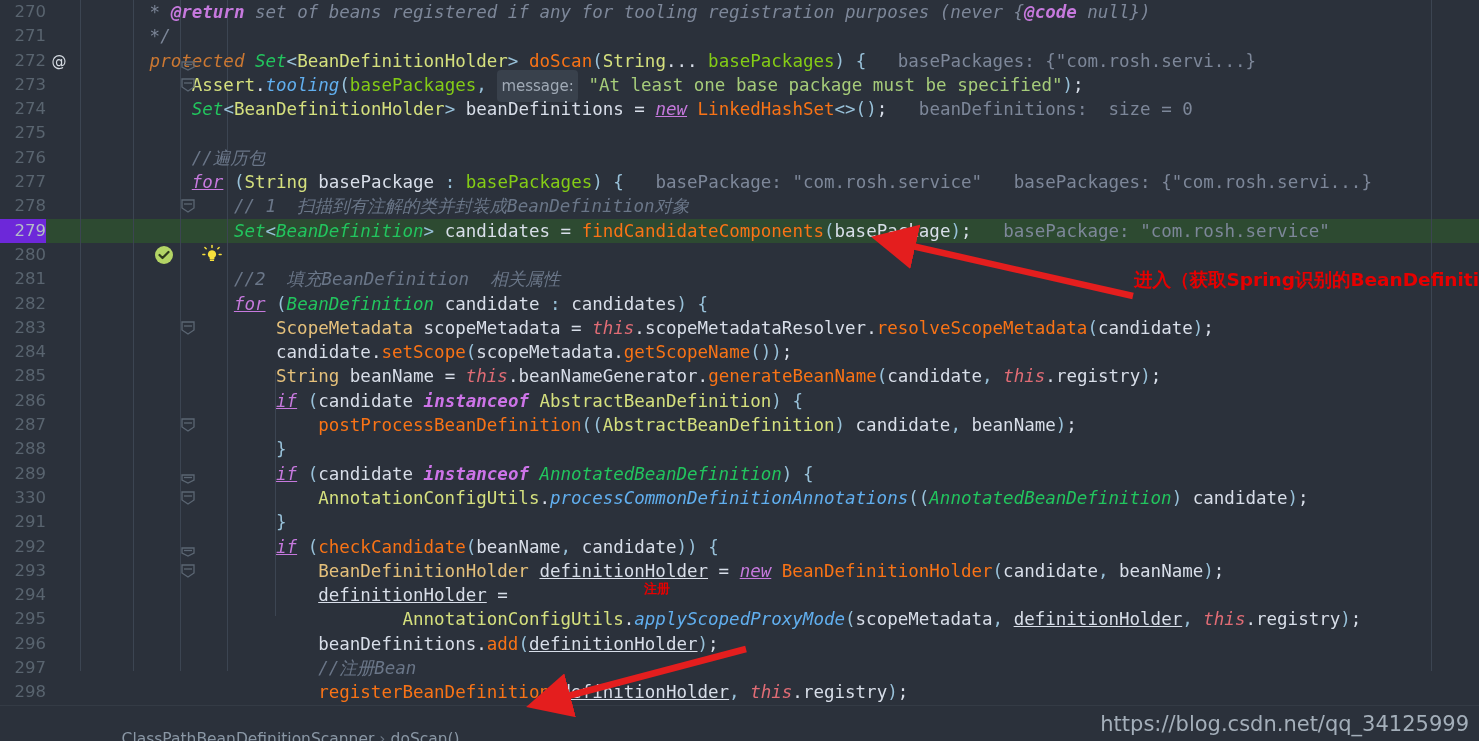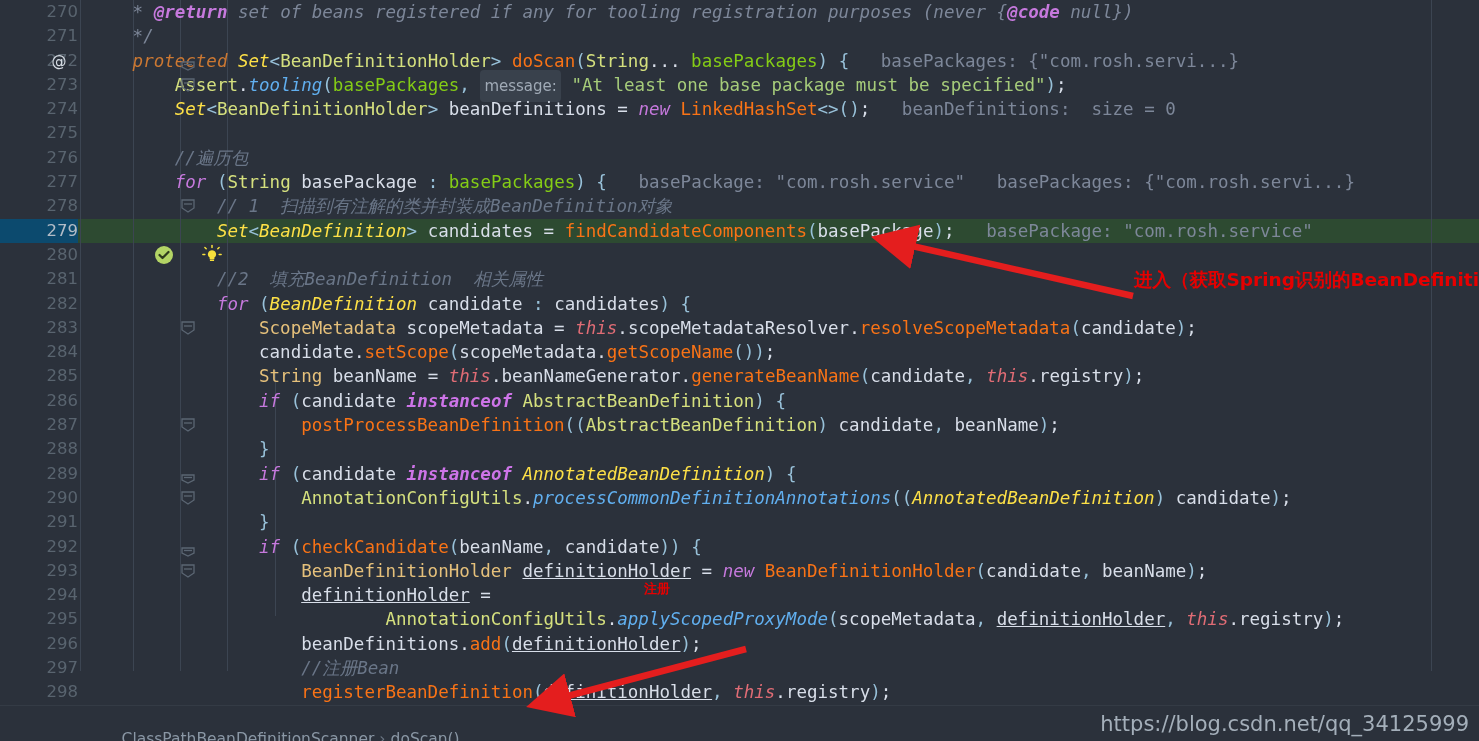--- a/index.html
+++ b/index.html
@@ -27,33 +27,32 @@
   }
   .line {
     position: relative;
     height: 24.3px;
     line-height: 24.3px;
     white-space: pre;
     font-size: 17.5px;
     font-family: "DejaVu Sans Mono", monospace;
   }
   .line.hl { background: #2d4a31; }
-  .line.hl .lnum-cell { background: #0c4a6e; color: #b3bcc7; }
+  .line.hl .lnum-cell { background: #6d28d9; color: #b3bcc7; }
 
   .lnum-cell {
     position: absolute;
     left: 0; top: 0;
     width: 46px;
     text-align: right;
     color: #59646f;
     font-size: 16.5px;
     font-family: "DejaVu Sans", sans-serif;
     background: transparent;
     z-index: 3;
-    padding-left: 32px;
   }
   .gutter-ann {
     position: absolute;
     left: 46px; top: 0;
     width: 26px;
     text-align: center;
     color: #d6dce3;
     font-size: 15px;
     font-family: "DejaVu Sans", sans-serif;
     z-index: 3;
@@ -71,21 +70,21 @@
     z-index: 4;
   }
   .fold {
     position: absolute;
     left: 72px; top: 0;
     width: 22px; height: 24.3px;
     z-index: 3;
   }
   .code {
     position: absolute;
-    left: 101px; top: 0;
+    left: 118px; top: 0;
     z-index: 2;
   }
 
   
   .vguide {
     position: absolute;
     top: 0; bottom: 35px;
     width: 1px;
     background: #3c4552;
     z-index: 1;
@@ -101,24 +100,24 @@
     position: absolute;
     top: 0; bottom: 35px;
     left: 1431px;
     width: 1px;
     background: #3c4552;
     z-index: 5;
   }
 
   
   .kw    { color: #cc7832; font-style: italic; }
-  .kw2   { color: #c679dd; font-style: italic; }
+  .kw2   { color: #c679dd; font-style: italic; text-decoration: underline; }
   .kw3   { color: #cd74e8; font-style: italic; font-weight: bold; }
   .cls   { color: #d5e07e; }
-  .clsi  { color: #fde047; font-style: italic; }
+  .clsi  { color: #22c55e; font-style: italic; }
   .fn    { color: #f97316; }
   .fni   { color: #61afef; font-style: italic; }
   .var   { color: #d8dee9; }
   .param { color: #84cc16; }
   .str   { color: #a6cc7a; }
   .cmt   { color: #6a7688; font-style: italic; }
   .doc   { color: #7d8799; font-style: italic; }
   .tag   { color: #c679dd; font-weight: bold; font-style: italic; }
   .punc  { color: #98c1d9; }
   .fld   { color: #e5c07b; }
@@ -350,21 +349,21 @@
         <span class="fold">
           <svg width="22" height="24" viewBox="0 0 22 24">
               <path d="M5 6 h12 v8 l-6 4 l-6 -4 z" fill="none" stroke="#5b6673" stroke-width="1.3"></path>
               <line x1="7" y1="10" x2="15" y2="10" stroke="#5b6673" stroke-width="1.3"></line>
             </svg>
         </span>
         <span class="code"><span>               </span><span class="kw2">if</span> <span class="punc">(</span><span class="var">candidate</span> <span class="kw3">instanceof</span> <span class="clsi">AnnotatedBeanDefinition</span><span class="punc">)</span> <span class="punc">{</span></span>
       </div>
 
       <div class="line">
-        <span class="lnum-cell">290</span>
+        <span class="lnum-cell">330</span>
         <span class="code"><span>                   </span><span class="cls">AnnotationConfigUtils</span><span class="var">.</span><span class="fni">processCommonDefinitionAnnotations</span><span class="punc">((</span><span class="clsi">AnnotatedBeanDefinition</span><span class="punc">)</span> <span class="var">candidate</span><span class="punc">)</span><span class="var">;</span></span>
       </div>
 
       <div class="line">
         <span class="lnum-cell">291</span>
         <span class="fold">
           <svg width="22" height="24" viewBox="0 0 22 24">
               <path d="M5 13 h12 v5 l-6 3 l-6 -3 z" fill="none" stroke="#5b6673" stroke-width="1.3"></path>
               <line x1="7" y1="15.5" x2="15" y2="15.5" stroke="#5b6673" stroke-width="1.3"></line>
             </svg>

